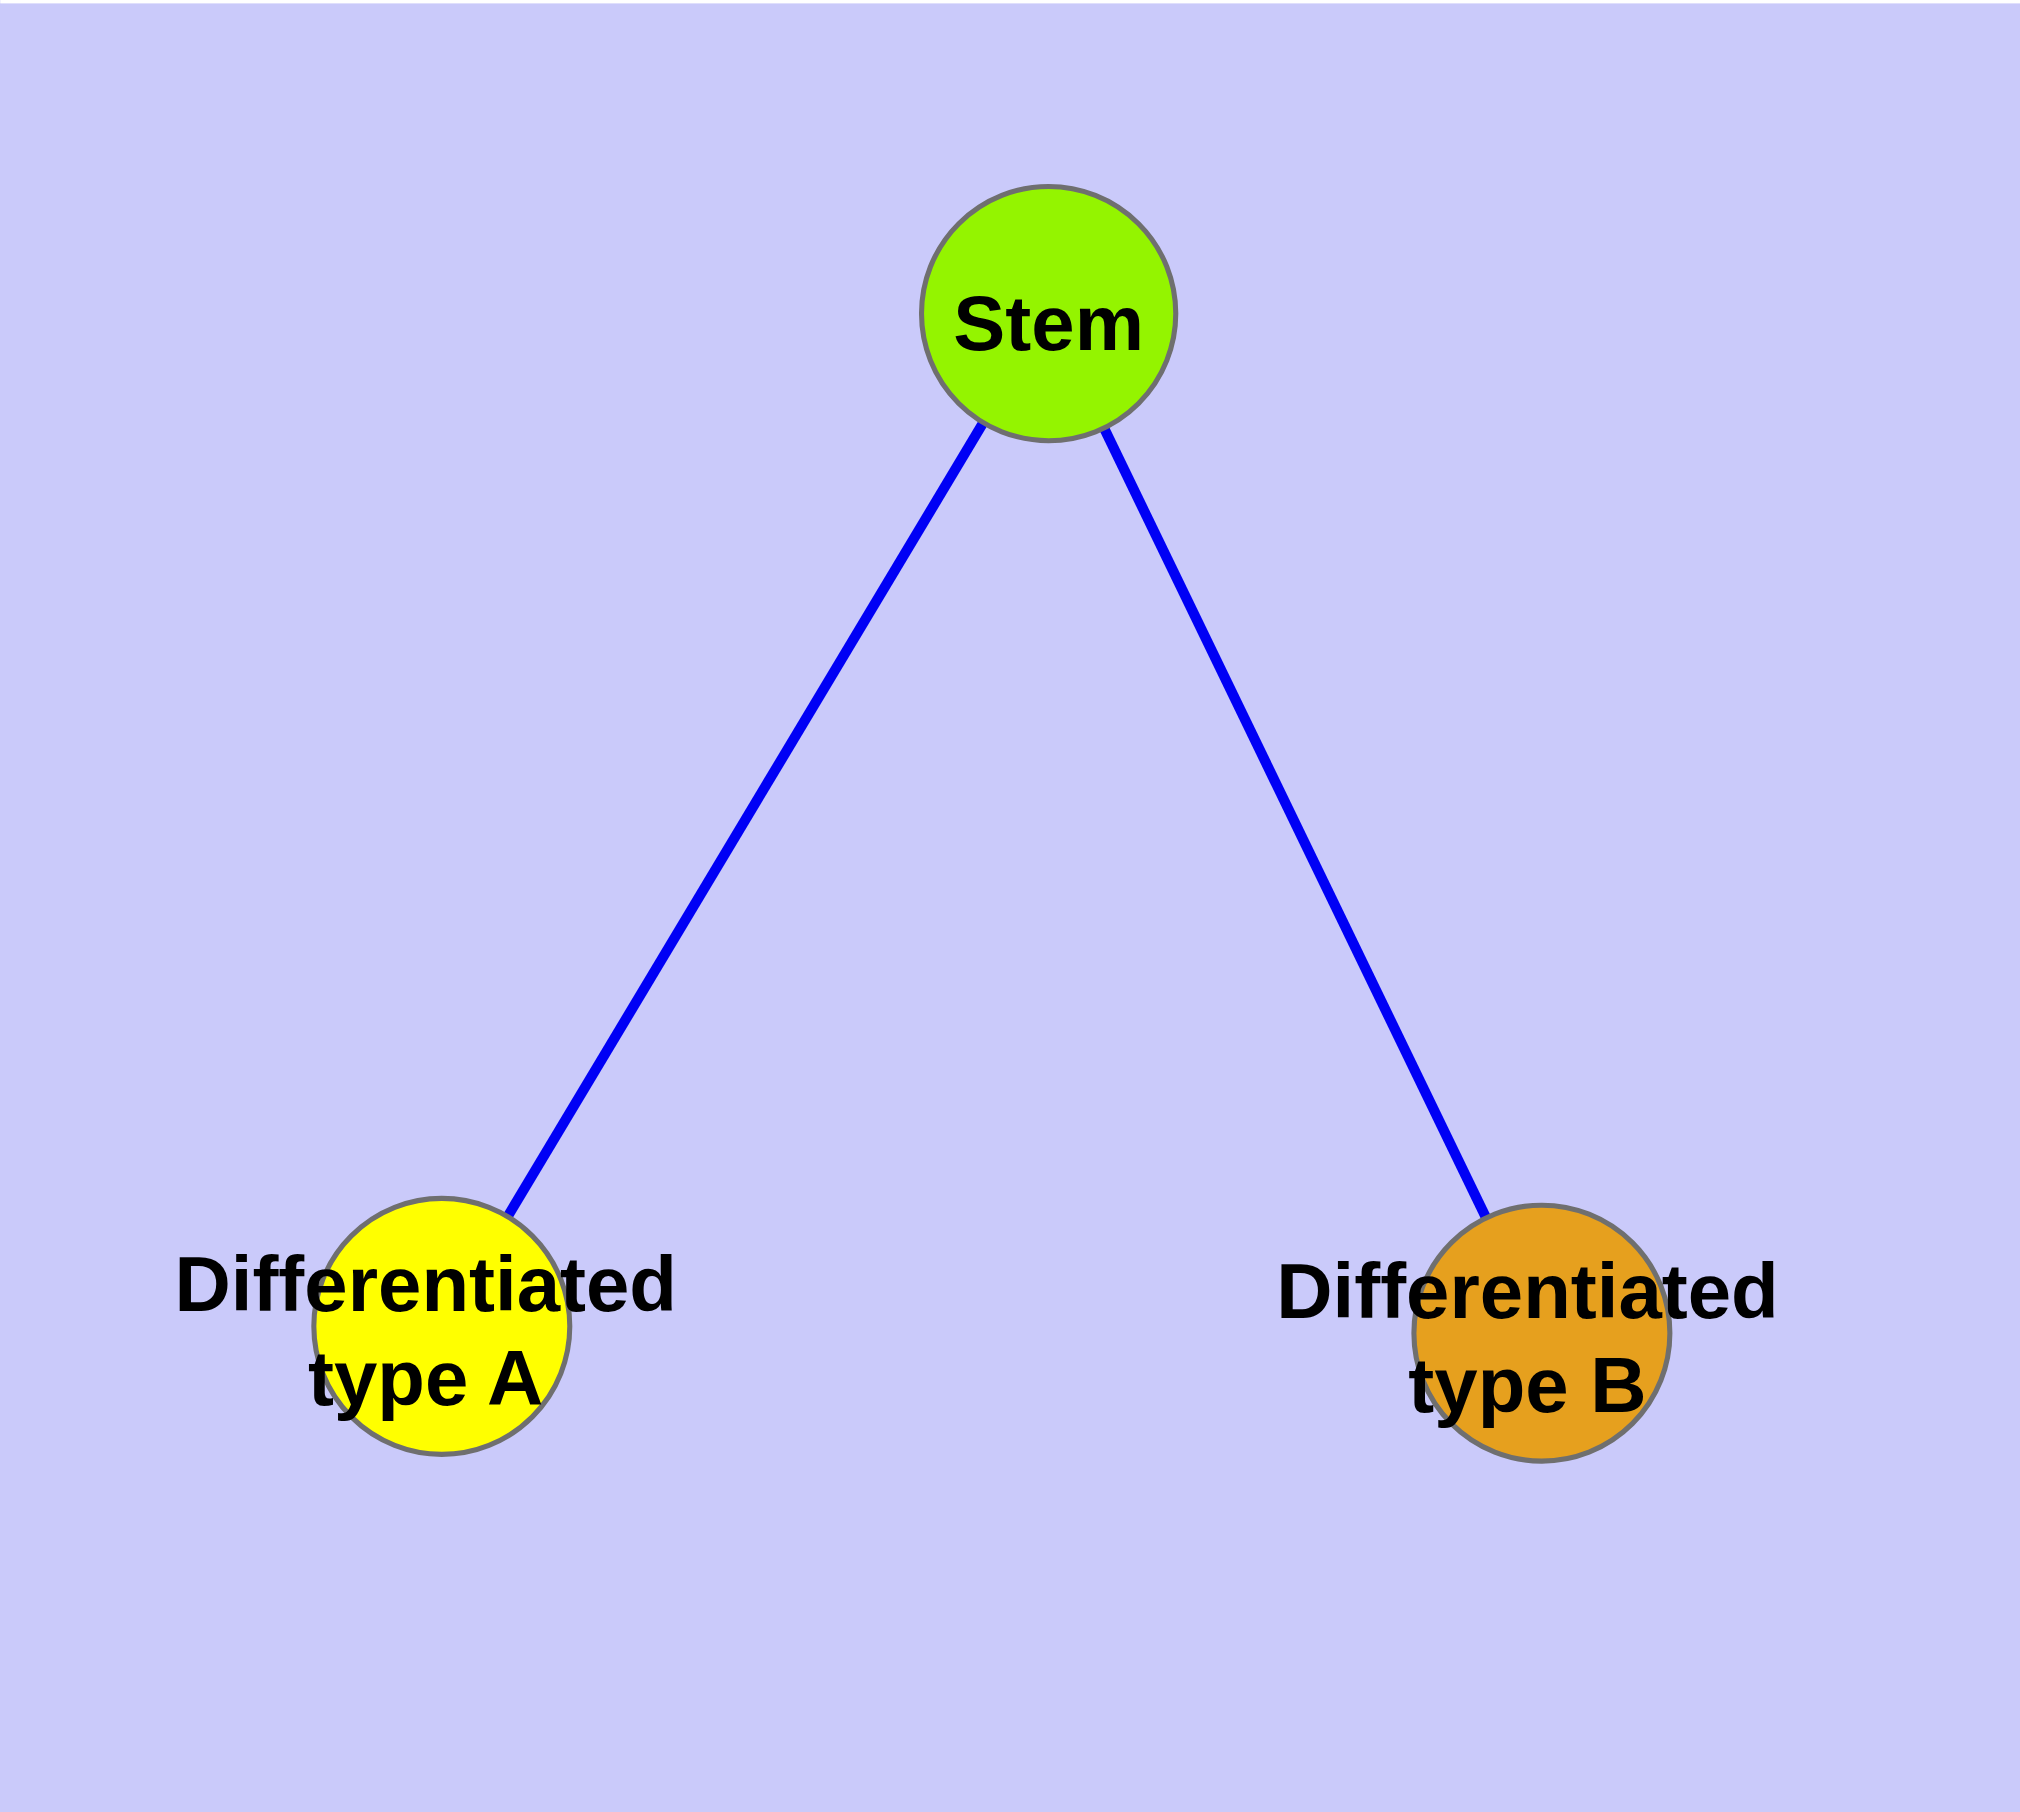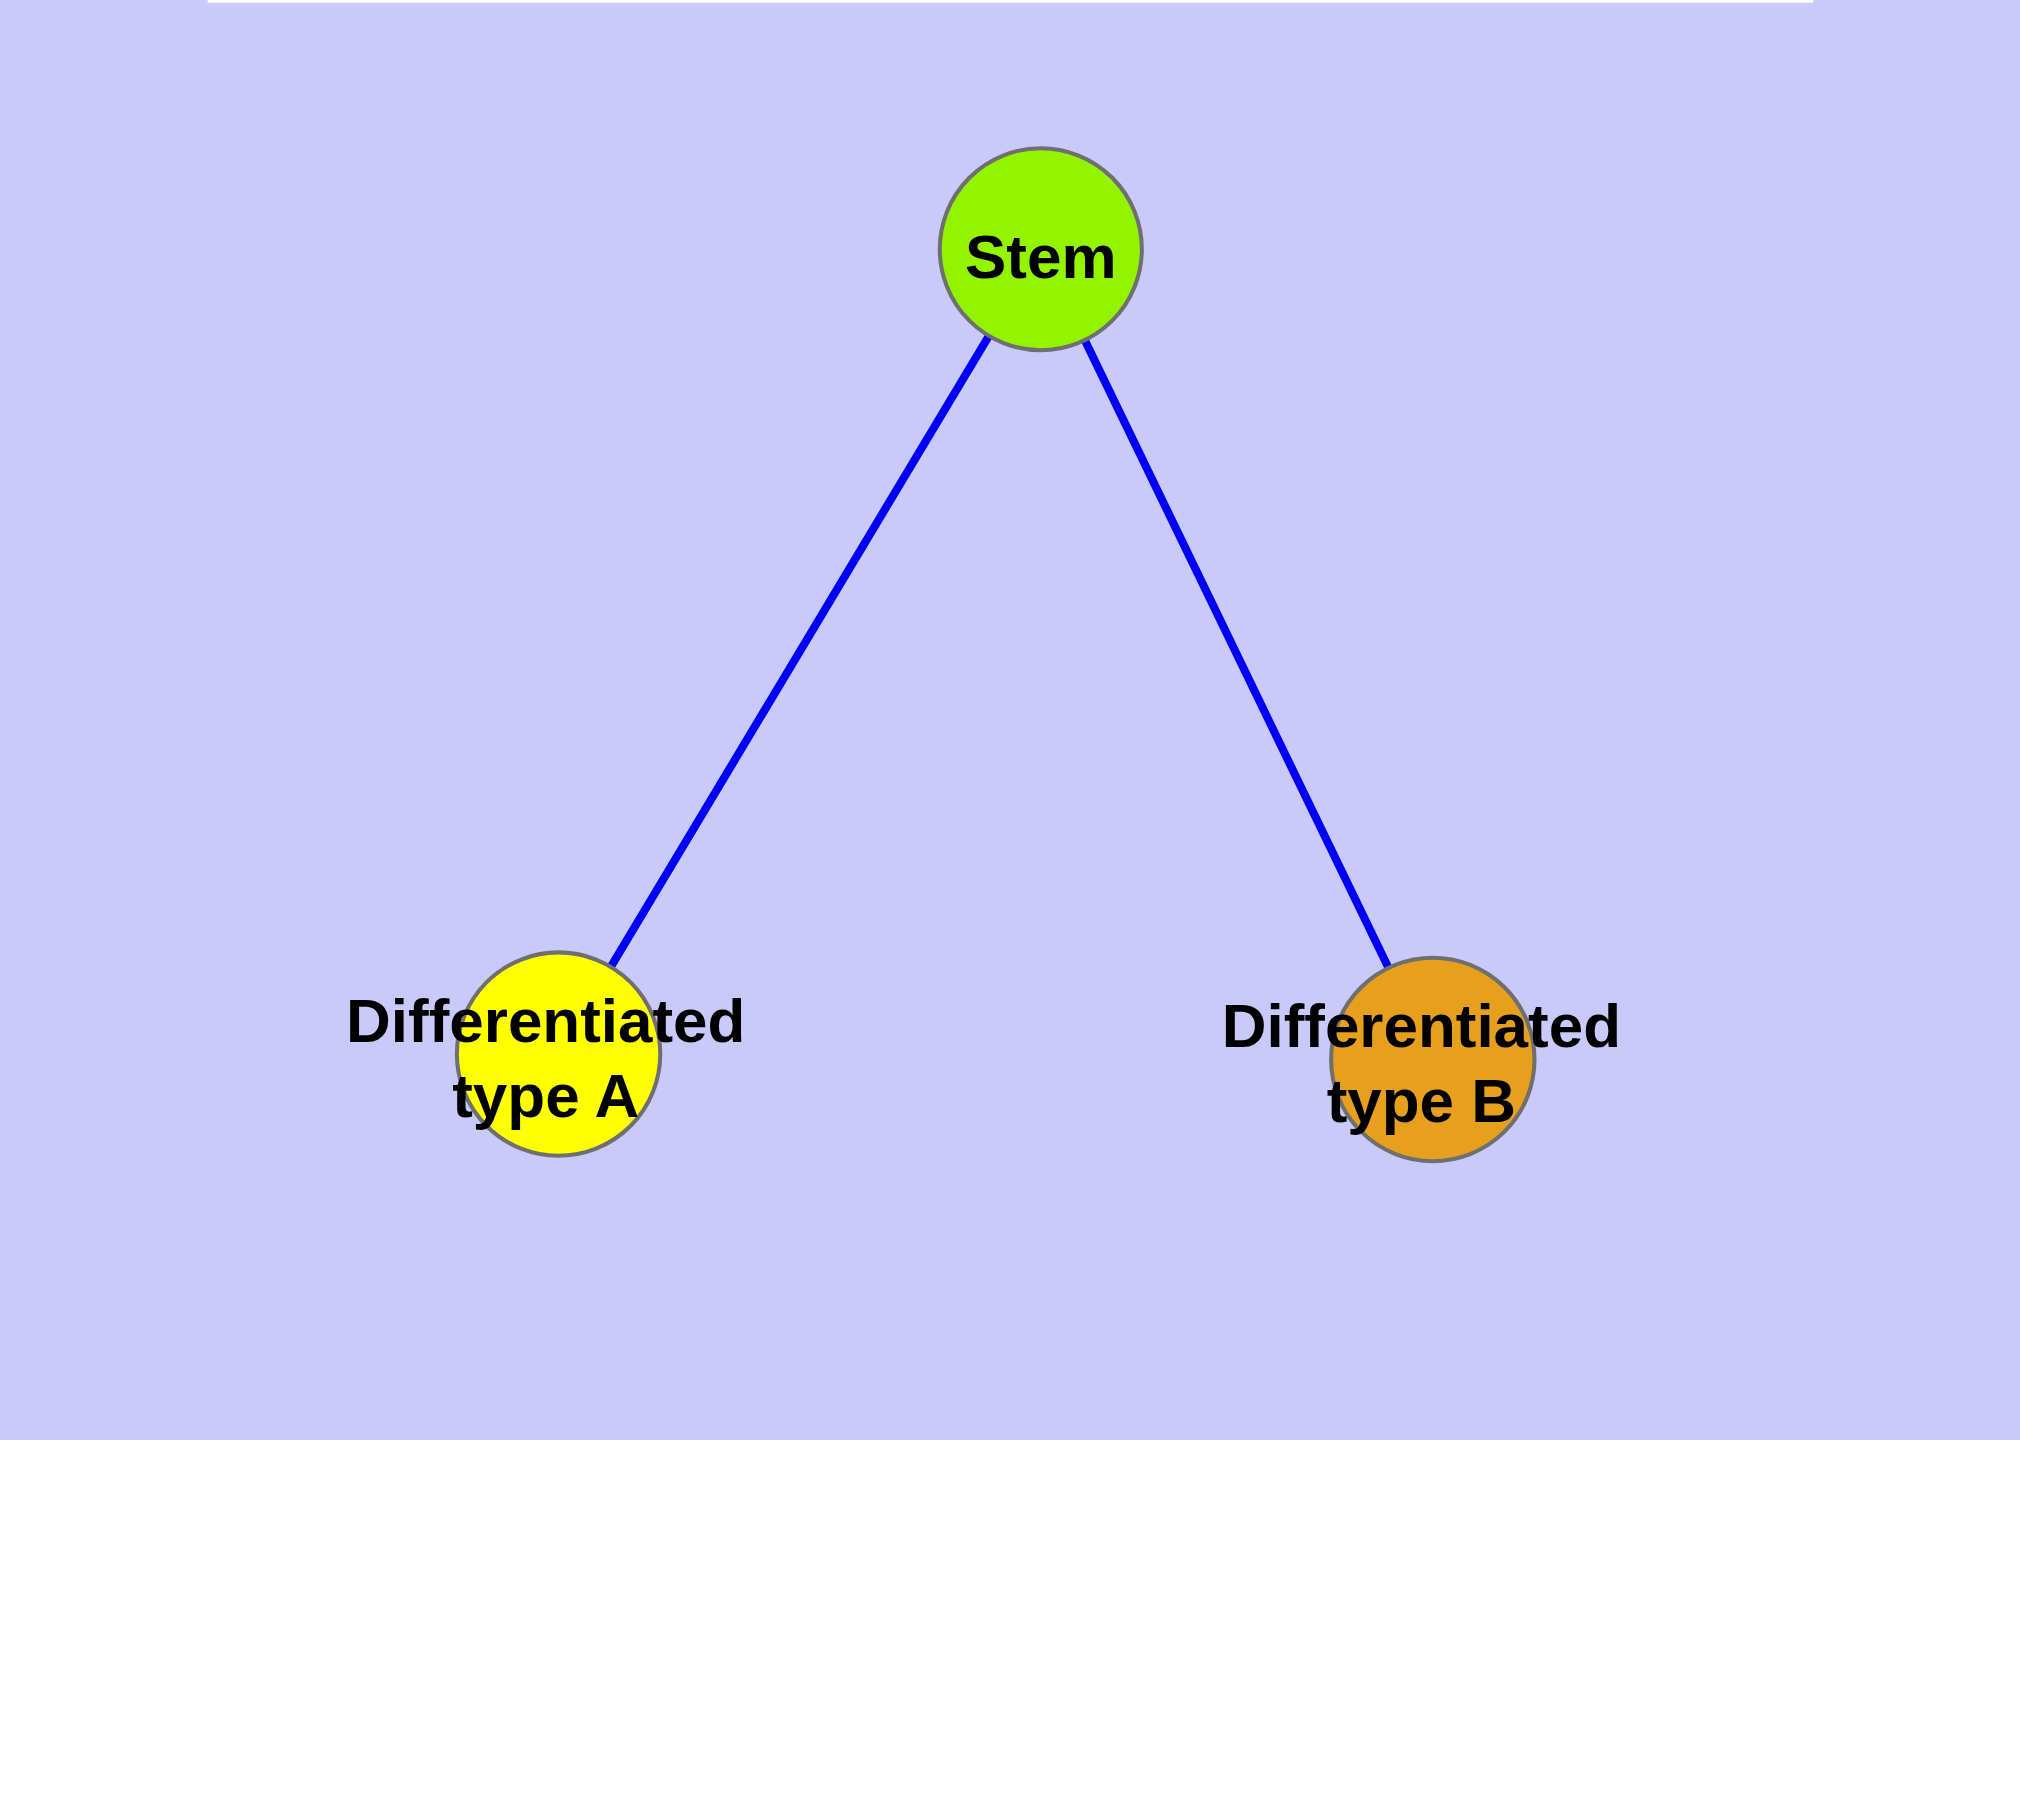--- a/index.html
+++ b/index.html
@@ -3,21 +3,21 @@
 <meta charset="utf-8">
 <style>
   html, body {
     margin: 0;
     padding: 0;
     background: #ffffff;
   }
   .canvas {
     position: relative;
     width: 2021px;
-    height: 1440px;
+    height: 1812px;
     overflow: hidden;
     background: #CACAFA;
   }
   .canvas svg {
     display: block;
     width: 100%;
     height: 100%;
   }
   .node-circle {
     stroke: #6F6F6F;

